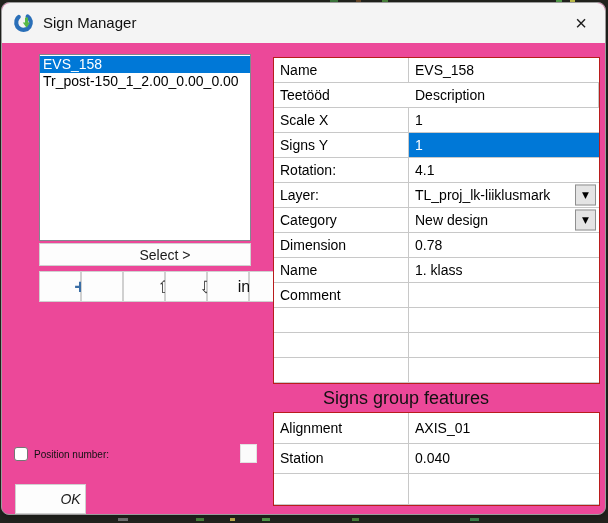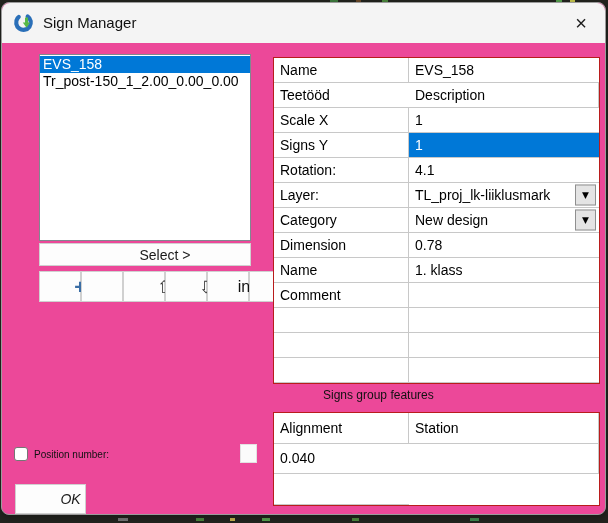--- a/index.html
+++ b/index.html
@@ -61,21 +61,21 @@
   .cell { border-bottom:1px solid #c8c8c8; padding-left:6px;
     font-size:14px; display:flex; align-items:center; position:relative;
     white-space:nowrap; overflow:hidden; }
   .cell.label { border-right:1px solid #c8c8c8; }
   .cell.hl { background:#0078d7; color:#fff; }
   .combo-btn { position:absolute; right:3px; top:50%; transform:translateY(-50%);
     width:21px; height:21px; background:#e4e4e4; border:1px solid #8f8f8f;
     display:flex; align-items:center; justify-content:center; cursor:default; }
   .combo-btn span { font-family:"DejaVu Sans",sans-serif; font-size:9px; color:#000; line-height:1; }
 
-  .group-label { position:absolute; left:321px; top:385px; font-size:12px; color:#111; }
+  .group-label { position:absolute; left:321px; top:385px; font-size:18px; color:#111; }
 
   
   .checkbox { position:absolute; left:12px; top:444px; width:14px; height:14px;
     background:#fff; border:1px solid #767676; border-radius:3px; cursor:default; }
   .checkbox-label { position:absolute; left:32px; top:444px; font-size:10px;
     line-height:15px; color:#111; }
   .pos-num-field { position:absolute; left:238px; top:441px; width:17px; height:19px;
     background:#fbfbfb; border:1px solid #e2e2e2; }
   .ok-btn     { position:absolute; left:13px;  top:481px; width:71px; height:30px;font-style:italic; }
   .cancel-btn { position:absolute; left:98px;  top:481px; width:71px; height:30px; }
@@ -180,20 +180,21 @@
     <div class="cell label"></div>
     <div class="cell"></div>
     <div class="cell label"></div>
     <div class="cell"></div>
   </div>
 
   <div class="group-label">Signs group features</div>
 
   <div class="ptable ptable-bottom">
     <div class="cell label">Alignment</div>
+    <div class="cell">AXIS_01</div>
     <div class="cell label">Station</div>
     <div class="cell">0.040</div>
     <div class="cell label"></div>
     <div class="cell"></div>
   </div>
 
   <div class="checkbox"></div>
   <div class="checkbox-label">Position number:</div>
   <div class="pos-num-field"></div>
 

